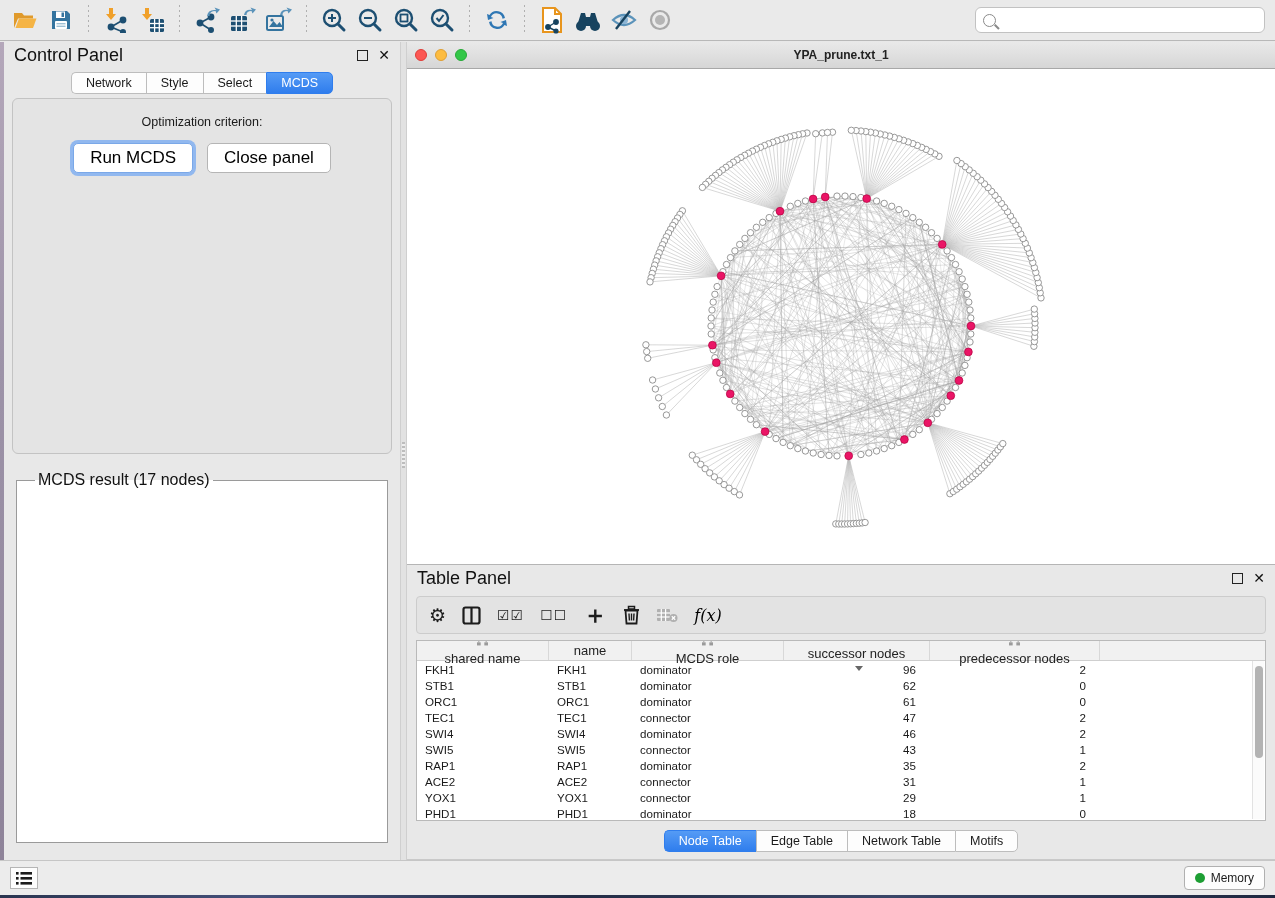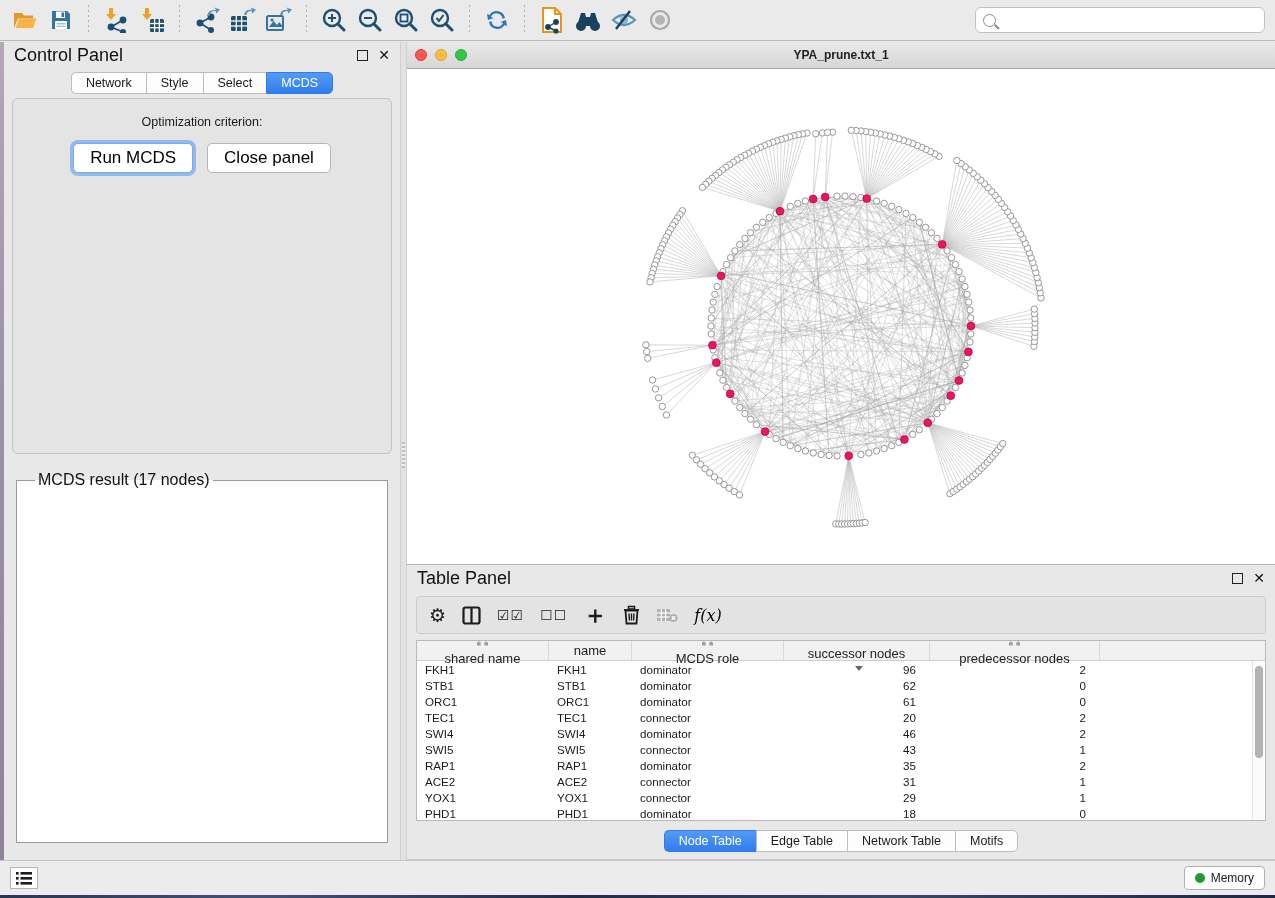--- a/index.html
+++ b/index.html
@@ -1230,21 +1230,21 @@
               <div class="td">dominator</div>
               <div class="td num">61</div>
               <div class="td num">0</div>
               <div class="td"></div>
             </div>
 
             <div class="tbl-grid tr">
               <div class="td">TEC1</div>
               <div class="td">TEC1</div>
               <div class="td">connector</div>
-              <div class="td num">20</div>
+              <div class="td num">47</div>
               <div class="td num">2</div>
               <div class="td"></div>
             </div>
 
             <div class="tbl-grid tr">
               <div class="td">SWI4</div>
               <div class="td">SWI4</div>
               <div class="td">dominator</div>
               <div class="td num">46</div>
               <div class="td num">2</div>

